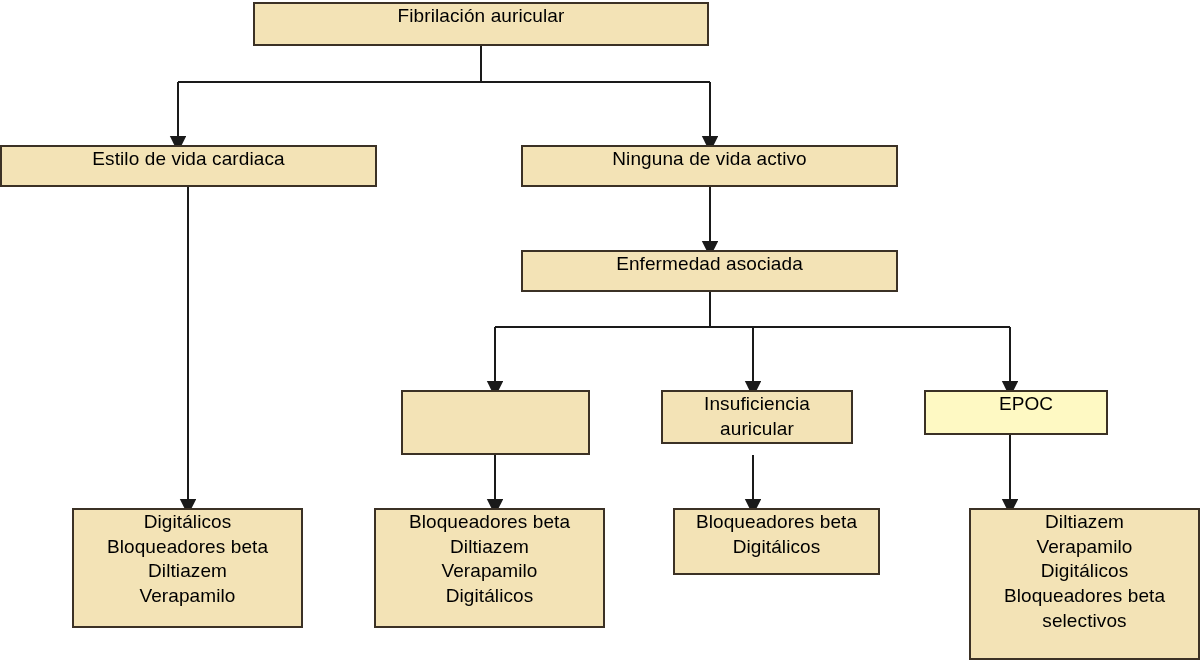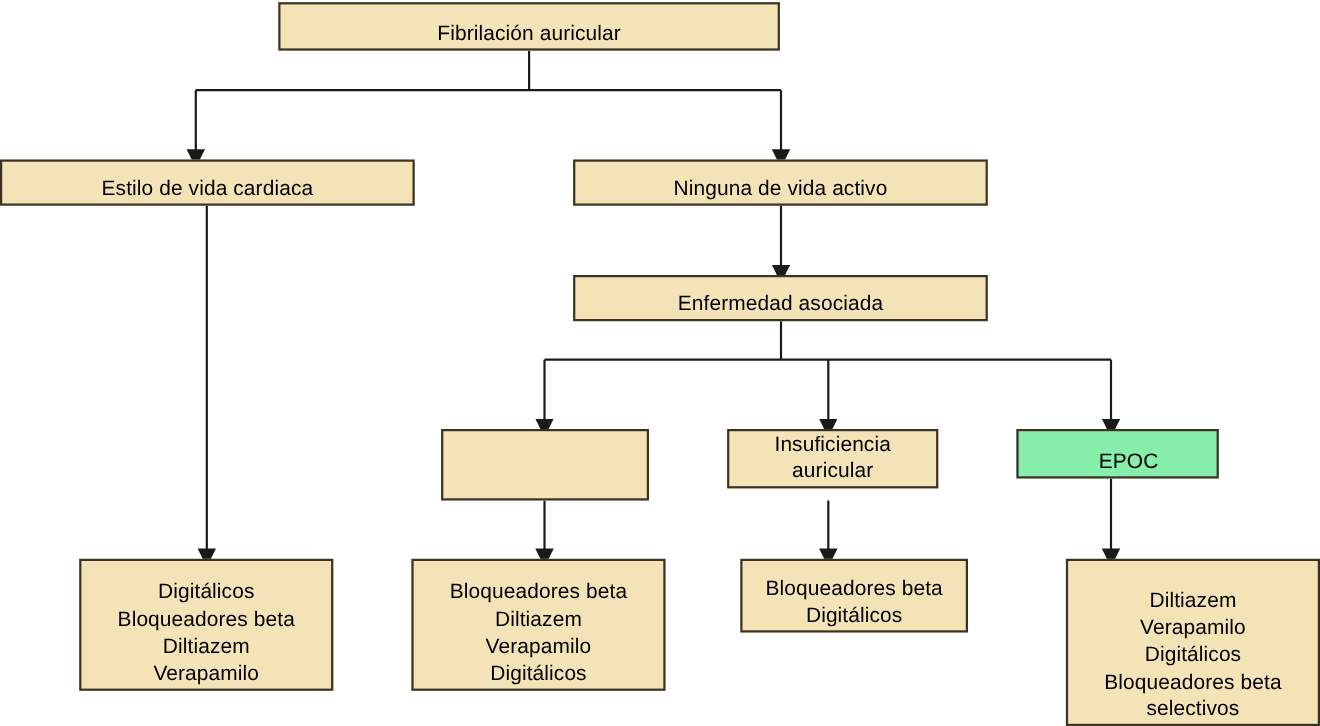--- a/index.html
+++ b/index.html
@@ -21,21 +21,21 @@
     left: 0;
     width: 1200px;
     height: 660px;
   }
   .node-box {
     position: absolute;
     box-sizing: border-box;
     background: #f3e3b6;
     border: 2px solid #3b3125;
     display: flex;
-    align-items: flex-end;
+    align-items: flex-start;
     justify-content: center;
     text-align: center;
     color: #000000;
     font-family: "Liberation Sans", sans-serif;
     font-size: 19px;
     line-height: 1.30;
     letter-spacing: 0.1px;
     user-select: none;
   }
   .node-box .node-lines {
@@ -101,21 +101,21 @@
       <div class="node-box" style="left: 401px; top: 390px; width: 189px; height: 65px; background: rgb(243, 227, 182); border-color: rgb(59, 49, 37);">
         <div class="node-lines">
         </div>
       </div>
       <div class="node-box" style="left: 661px; top: 390px; width: 192px; height: 54px; background: rgb(243, 227, 182); border-color: rgb(59, 49, 37);">
         <div class="node-lines">
           <span class="node-line">Insuficiencia</span>
           <span class="node-line">auricular</span>
         </div>
       </div>
-      <div class="node-box" style="left: 924px; top: 390px; width: 184px; height: 45px; background: #86efac; border-color: rgb(59, 49, 37); padding-left: 20px;">
+      <div class="node-box" style="left: 924px; top: 390px; width: 184px; height: 45px; background: #fef9c3; border-color: rgb(59, 49, 37); padding-left: 20px;">
         <div class="node-lines">
           <span class="node-line">EPOC</span>
         </div>
       </div>
       <div class="node-box" style="left: 72px; top: 508px; width: 231px; height: 120px; background: rgb(243, 227, 182); border-color: rgb(59, 49, 37);">
         <div class="node-lines">
           <span class="node-line">Digitálicos</span>
           <span class="node-line">Bloqueadores beta</span>
           <span class="node-line">Diltiazem</span>
           <span class="node-line">Verapamilo</span>

